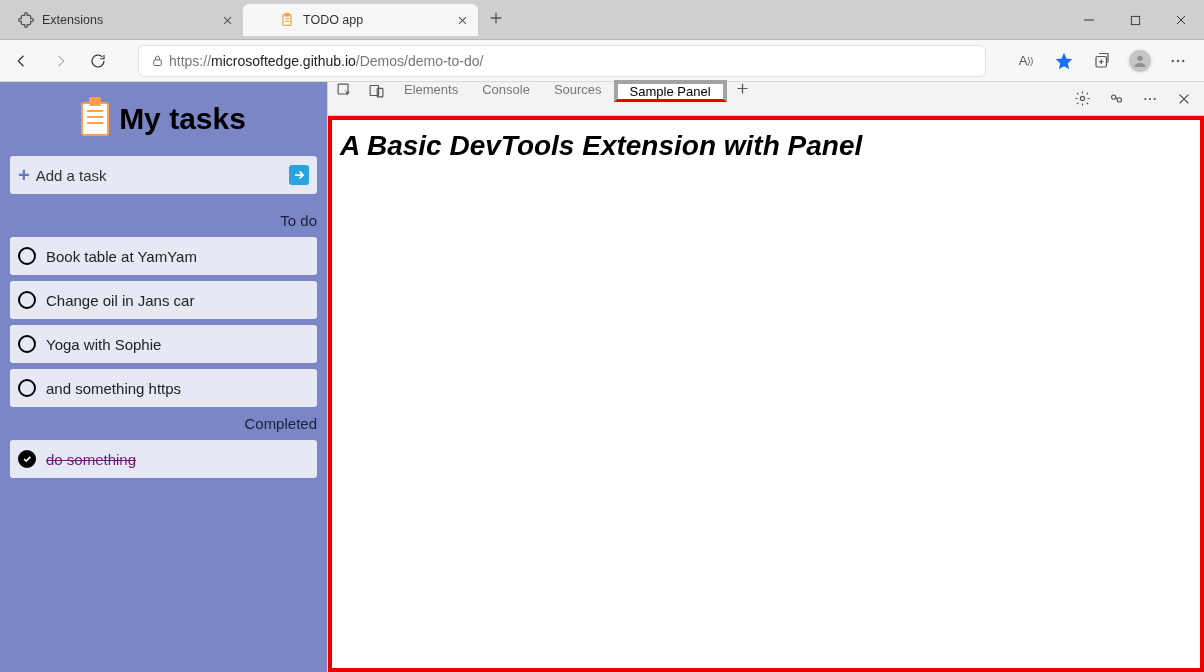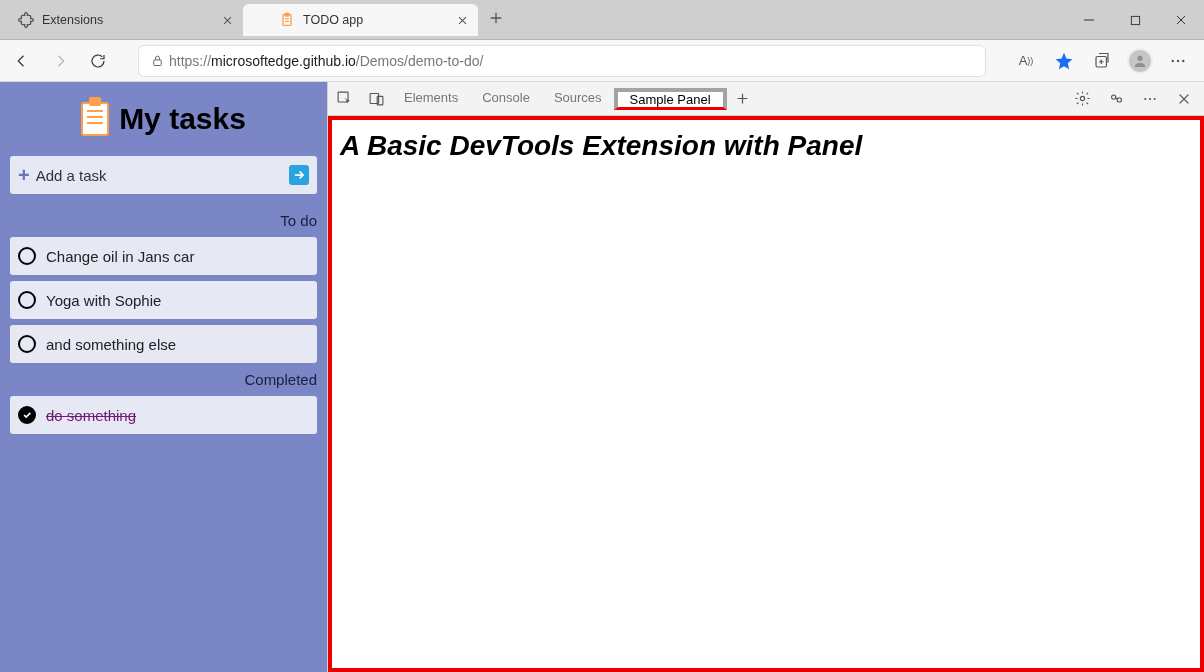--- a/index.html
+++ b/index.html
@@ -45,21 +45,21 @@
 
     .section-label { text-align:right; color:#1a1f3d; font-size:15px; margin: 8px 0; }
     .task { background:#e6e8f4; border-radius:3px; height:38px; display:flex; align-items:center; padding:0 8px; margin-bottom:6px; font-size:15px; color:#222; }
     .task .circle { width:18px; height:18px; border:2px solid #000; border-radius:50%; margin-right:10px; display:inline-flex; align-items:center; justify-content:center;}
     .task.done .circle { background:#000; color:#fff; }
     .task.done .tlabel { text-decoration: line-through; color:#701a75; }
     .task.done .circle svg { width:10px; height:10px; }
 
     
     .devtools { flex:1; background:#fff; display:flex; flex-direction:column; border-left:1px solid #d2d2d2; }
-    .dt-tabs { height:34px; display:flex; align-items:center; border-bottom:1px solid #cfcfcf; background:#f3f3f3; position:relative; }
+    .dt-tabs { height:34px; display:flex; align-items:flex-start; border-bottom:1px solid #cfcfcf; background:#f3f3f3; position:relative; }
     .dt-iconbtn { width:32px; display:flex; align-items:center; justify-content:center; color:#555;}
     .dt-tab { padding: 0 12px; display:flex; align-items:center; font-size:13px; color:#777; border-bottom:2px solid transparent; }
     .dt-tab.sel { color:#000; }
     .dt-tab.box { border:4px solid #a3a3a3; border-bottom:3px solid #eb0000; margin-top:-2px; margin-bottom:-2px; background:#fff; z-index:2;}
     .dt-add { width:32px; display:flex; align-items:center; justify-content:center; color:#555;}
     .dt-right { position:absolute; right:4px; top:0; height:100%; display:flex; align-items:center; gap:2px; }
     .dt-body { flex:1; border:4px solid #eb0000; padding:10px 8px; background:#fff; }
     .dt-body h2 { font-size:28px; font-weight:700; color:#000;font-style:italic; }
   </style>
 </head>
@@ -198,29 +198,33 @@
         <svg viewBox="0 0 24 24" fill="none" stroke="#fff" stroke-width="3">
             <path d="M5 12h12M13 6l6 6-6 6"></path>
           </svg>
       </span>
     </div>
 
     <div class="section-label">To do</div>
 
     <div class="task">
       <span class="circle"></span>
+      <span class="tlabel">Book table at YamYam</span>
+    </div>
+    <div class="task">
+      <span class="circle"></span>
       <span class="tlabel">Change oil in Jans car</span>
     </div>
     <div class="task">
       <span class="circle"></span>
       <span class="tlabel">Yoga with Sophie</span>
     </div>
     <div class="task">
       <span class="circle"></span>
-      <span class="tlabel">and something else</span>
+      <span class="tlabel">and something https</span>
     </div>
 
     <div class="section-label">Completed</div>
 
     <div class="task done">
       <span class="circle">
         <svg viewBox="0 0 24 24" fill="none" stroke="#fff" stroke-width="4">
             <path d="M5 12l5 5L20 7"></path>
           </svg>
       </span>

